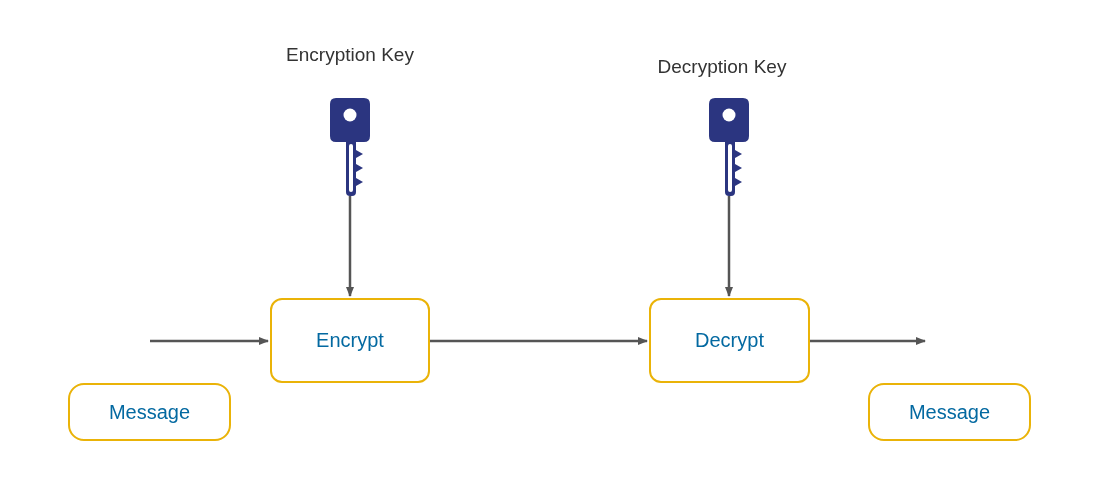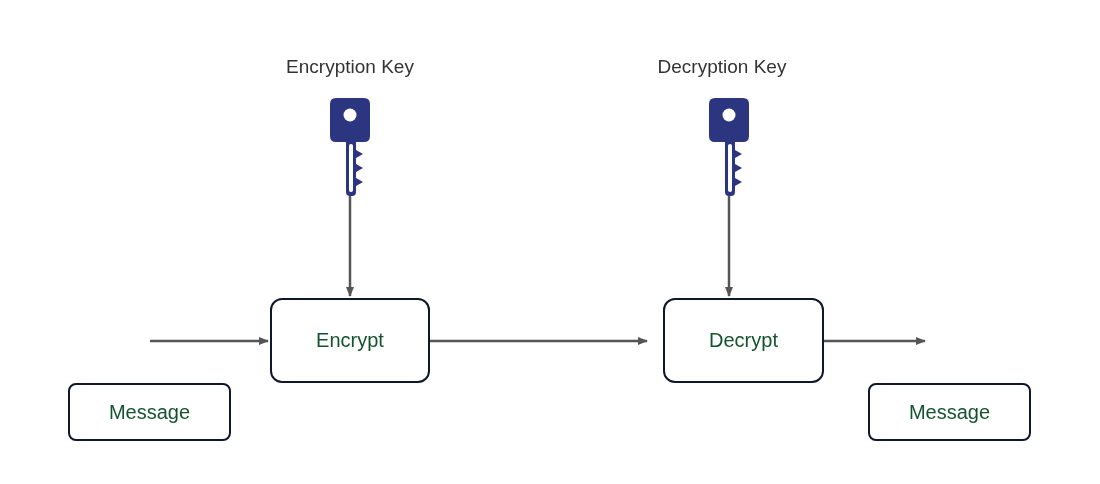--- a/index.html
+++ b/index.html
@@ -17,35 +17,35 @@
   #canvas {
     position: absolute;
     left: 0;
     top: 0;
     width: 1100px;
     height: 484px;
   }
   .node-box {
     position: absolute;
     box-sizing: border-box;
-    border: 2px solid #0f172a;
+    border: 2px solid #eab308;
     background: #ffffff;
     display: flex;
     align-items: center;
     justify-content: center;
-    color: #14532d;
+    color: #0369a1;
     font-size: 20px;
     font-family: "Liberation Sans", sans-serif;
     white-space: nowrap;
   }
   .proc-box {
     border-radius: 12px;
   }
   .data-box {
-    border-radius: 8px;
+    border-radius: 16px;
     text-align: right;
   }
   .key-label {
     position: absolute;
     color: #333333;
     font-size: 19px;
     font-family: "Liberation Sans", sans-serif;
     white-space: nowrap;
     text-align: center;
   }
@@ -77,21 +77,21 @@
 
     <line x1="430" y1="341" x2="647" y2="341" stroke="#555555" stroke-width="2.5" marker-end="url(#arrowhead)"></line>
 
     <line x1="810" y1="341" x2="925" y2="341" stroke="#555555" stroke-width="2.5" marker-end="url(#arrowhead)"></line>
 
     <line x1="350" y1="196" x2="350" y2="296" stroke="#555555" stroke-width="2.5" marker-end="url(#arrowhead)"></line>
 
     <line x1="729" y1="196" x2="729" y2="296" stroke="#555555" stroke-width="2.5" marker-end="url(#arrowhead)"></line>
   </svg>
 
-  <div class="key-label" style="left:250px; top:56px; width:200px;">Encryption Key</div>
+  <div class="key-label" style="left:250px; top:44px; width:200px;">Encryption Key</div>
 
   <svg class="key-icon" style="left:330px; top:98px;" width="40" height="100" viewBox="0 0 40 100" xmlns="http://www.w3.org/2000/svg">
     <path d="M6,0 L34,0 Q40,0 40,6 L40,38 Q40,44 34,44 L26,44 L26,52
              L33,56 L26,60 L26,66 L33,70 L26,74 L26,80 L33,84 L26,88
              L26,94 Q26,98 22,98 L20,98 Q16,98 16,94 L16,44 L6,44
              Q0,44 0,38 L0,6 Q0,0 6,0 Z" fill="#2b3580"></path>
     <rect x="19" y="46" width="4" height="48" rx="2" fill="#ffffff"></rect>
     <circle cx="20" cy="17" r="6.5" fill="#ffffff"></circle>
   </svg>
 
@@ -101,20 +101,20 @@
     <path d="M6,0 L34,0 Q40,0 40,6 L40,38 Q40,44 34,44 L26,44 L26,52
              L33,56 L26,60 L26,66 L33,70 L26,74 L26,80 L33,84 L26,88
              L26,94 Q26,98 22,98 L20,98 Q16,98 16,94 L16,44 L6,44
              Q0,44 0,38 L0,6 Q0,0 6,0 Z" fill="#2b3580"></path>
     <rect x="19" y="46" width="4" height="48" rx="2" fill="#ffffff"></rect>
     <circle cx="20" cy="17" r="6.5" fill="#ffffff"></circle>
   </svg>
 
   <div class="node-box proc-box" style="left:270px; top:298px; width:160px; height:85px;">Encrypt</div>
 
-  <div class="node-box proc-box" style="left:663px; top:298px; width:161px; height:85px;">Decrypt</div>
+  <div class="node-box proc-box" style="left:649px; top:298px; width:161px; height:85px;">Decrypt</div>
 
   <div class="node-box data-box" style="left:68px; top:383px; width:163px; height:58px;">Message</div>
 
 
   <div class="node-box data-box" style="left:868px; top:383px; width:163px; height:58px;">Message</div>
 
 </div>
 
 </body></html>

